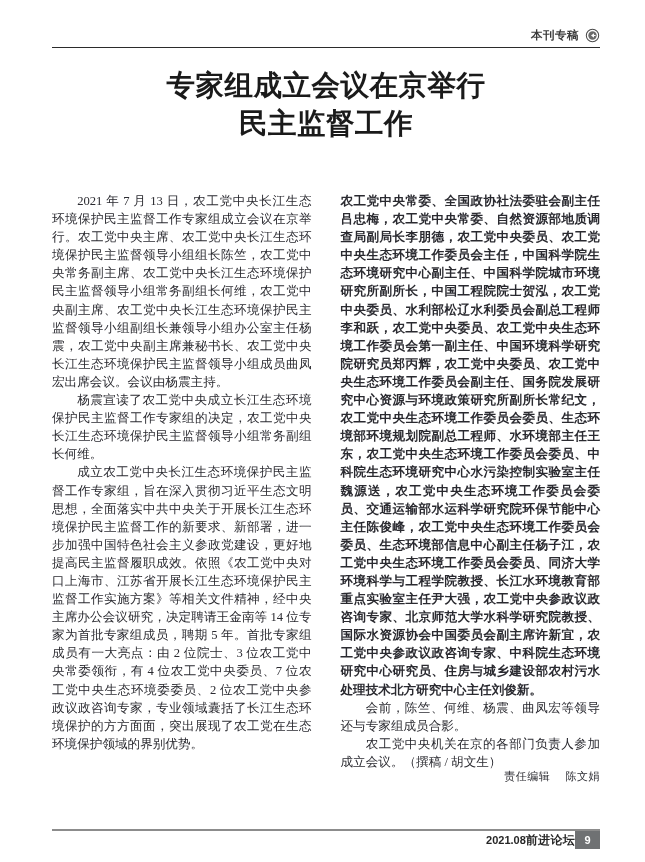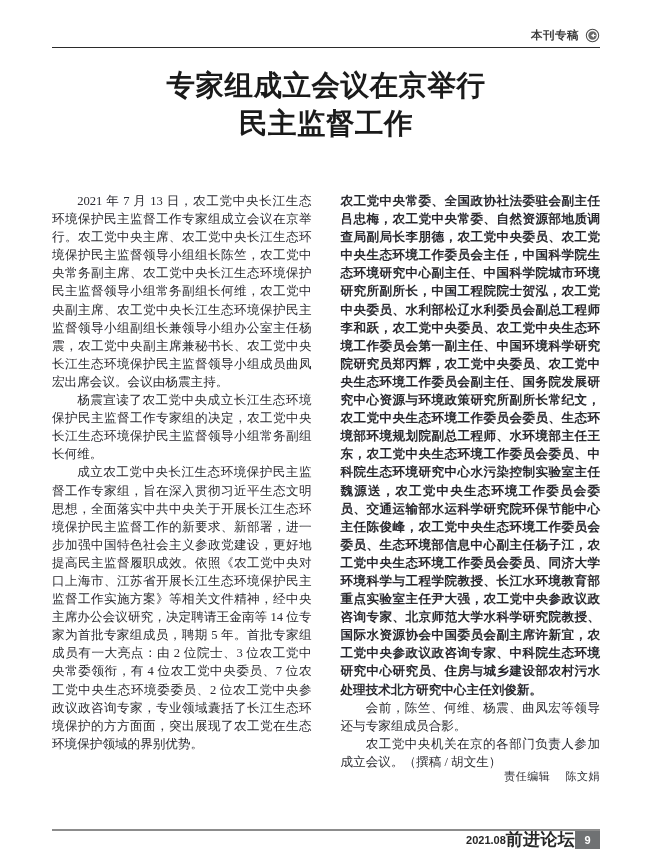--- a/index.html
+++ b/index.html
@@ -134,21 +134,21 @@
   }
   .footer-date {
     font-family: "Liberation Sans", "DejaVu Sans", sans-serif;
     font-size: 11px;
     font-weight: bold;
     color: #262626;
     line-height: 18px;
   }
   .footer-journal {
     font-family: "Liberation Sans", "DejaVu Sans", sans-serif;
-    font-size: 17px;
+    font-size: 12px;
     font-weight: bold;
     color: #262626;
     line-height: 18px;
     letter-spacing: 0.3px;
   }
   .footer-pageno {
     background: #6f7173;
     color: #ffffff;
     font-family: "Liberation Sans", "DejaVu Sans", sans-serif;
     font-size: 11px;

